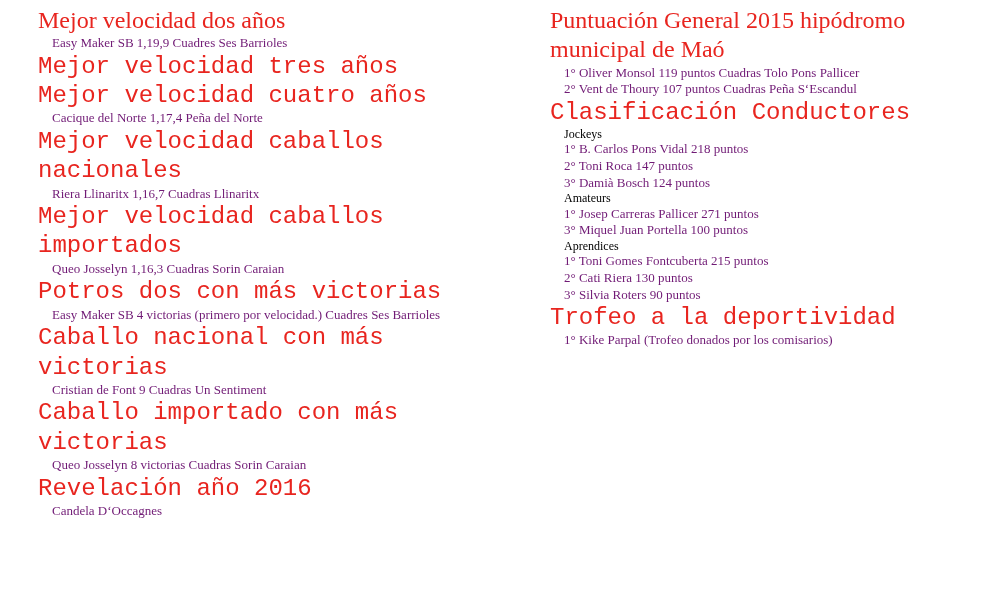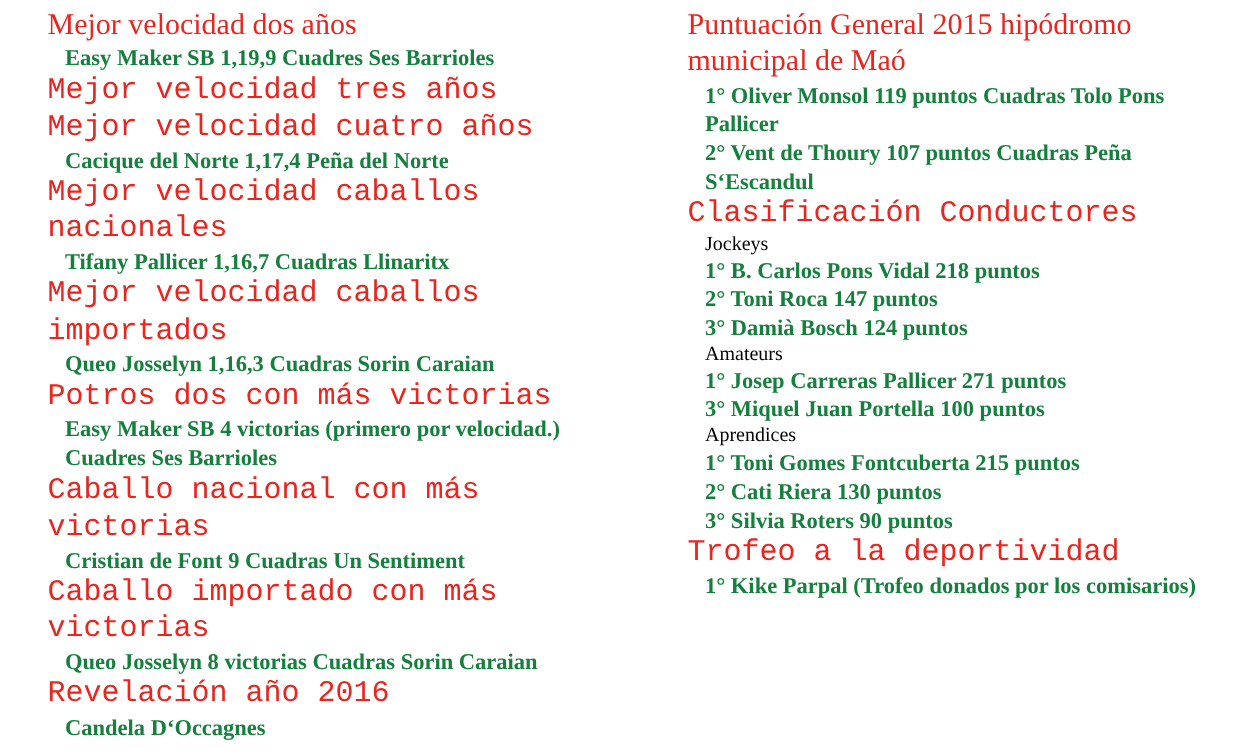--- a/index.html
+++ b/index.html
@@ -38,31 +38,31 @@
     font-family: "Liberation Serif", serif;
     font-size: 24px;
     font-weight: 400;
     line-height: 1.22;
     margin: 0;
     padding: 0;
   }
   .subheading {
     color: #000000;
     font-family: "Liberation Serif", serif;
-    font-size: 16px;
+    font-size: 12px;
     font-weight: 400;
     line-height: 1.2;
     margin: 0;
     padding: 0;
   }
   .entry {
-    color: #15803d;
+    color: #701a75;
     font-family: "Liberation Serif", serif;
-    font-size: 18px;
-    font-weight: bold;
+    font-size: 13px;
+    font-weight: normal;
     line-height: 1.28;
     margin: 0;
     padding: 0;
   }
   
   .blk { margin: 0; }
   .blk + .blk { margin-top: 0; }
 
   .lead-head { margin-top: 6px; }
   .h-gap { margin-top: 14px; font-family: Liberation Mono, monospace; }
@@ -77,21 +77,21 @@
 
 <div class="page">
 
   <div class="col col-left" id="left-column">
       <div class="heading blk lead-head">Mejor velocidad dos años</div>
       <div class="entry blk indent2 e-gap">Easy Maker SB 1,19,9 Cuadres Ses Barrioles</div>
       <div class="heading blk h-gap">Mejor velocidad tres años</div>
       <div class="heading blk h-gap">Mejor velocidad cuatro años</div>
       <div class="entry blk indent2 e-gap">Cacique del Norte 1,17,4 Peña del Norte</div>
       <div class="heading blk h-gap">Mejor velocidad caballos nacionales</div>
-      <div class="entry blk indent2 e-gap">Tifany Pallicer 1,16,7 Cuadras Llinaritx</div>
+      <div class="entry blk indent2 e-gap">Riera Llinaritx 1,16,7 Cuadras Llinaritx</div>
       <div class="heading blk h-gap">Mejor velocidad caballos importados</div>
       <div class="entry blk indent2 e-gap">Queo Josselyn 1,16,3 Cuadras Sorin Caraian</div>
       <div class="heading blk h-gap">Potros dos con más victorias</div>
       <div class="entry blk indent2 e-gap">Easy Maker SB 4 victorias (primero por velocidad.) Cuadres Ses Barrioles</div>
       <div class="heading blk h-gap">Caballo nacional con más victorias</div>
       <div class="entry blk indent2 e-gap">Cristian de Font 9 Cuadras Un Sentiment</div>
       <div class="heading blk h-gap">Caballo importado con más victorias</div>
       <div class="entry blk indent2 e-gap">Queo Josselyn 8 victorias Cuadras Sorin Caraian</div>
       <div class="heading blk h-gap">Revelación año 2016</div>
       <div class="entry blk indent2 e-gap">Candela D‘Occagnes</div>

